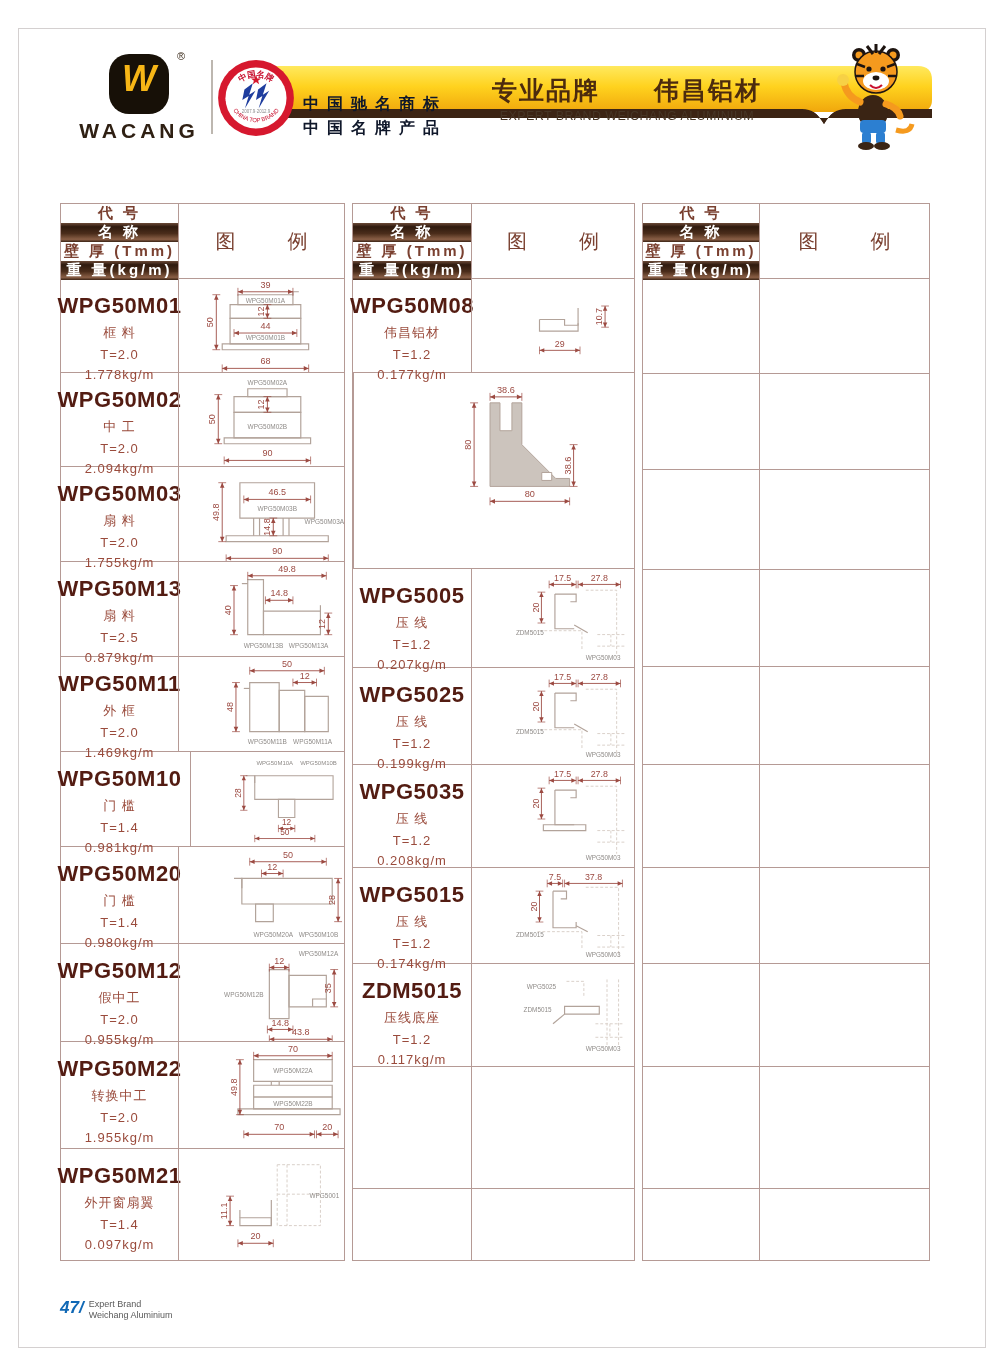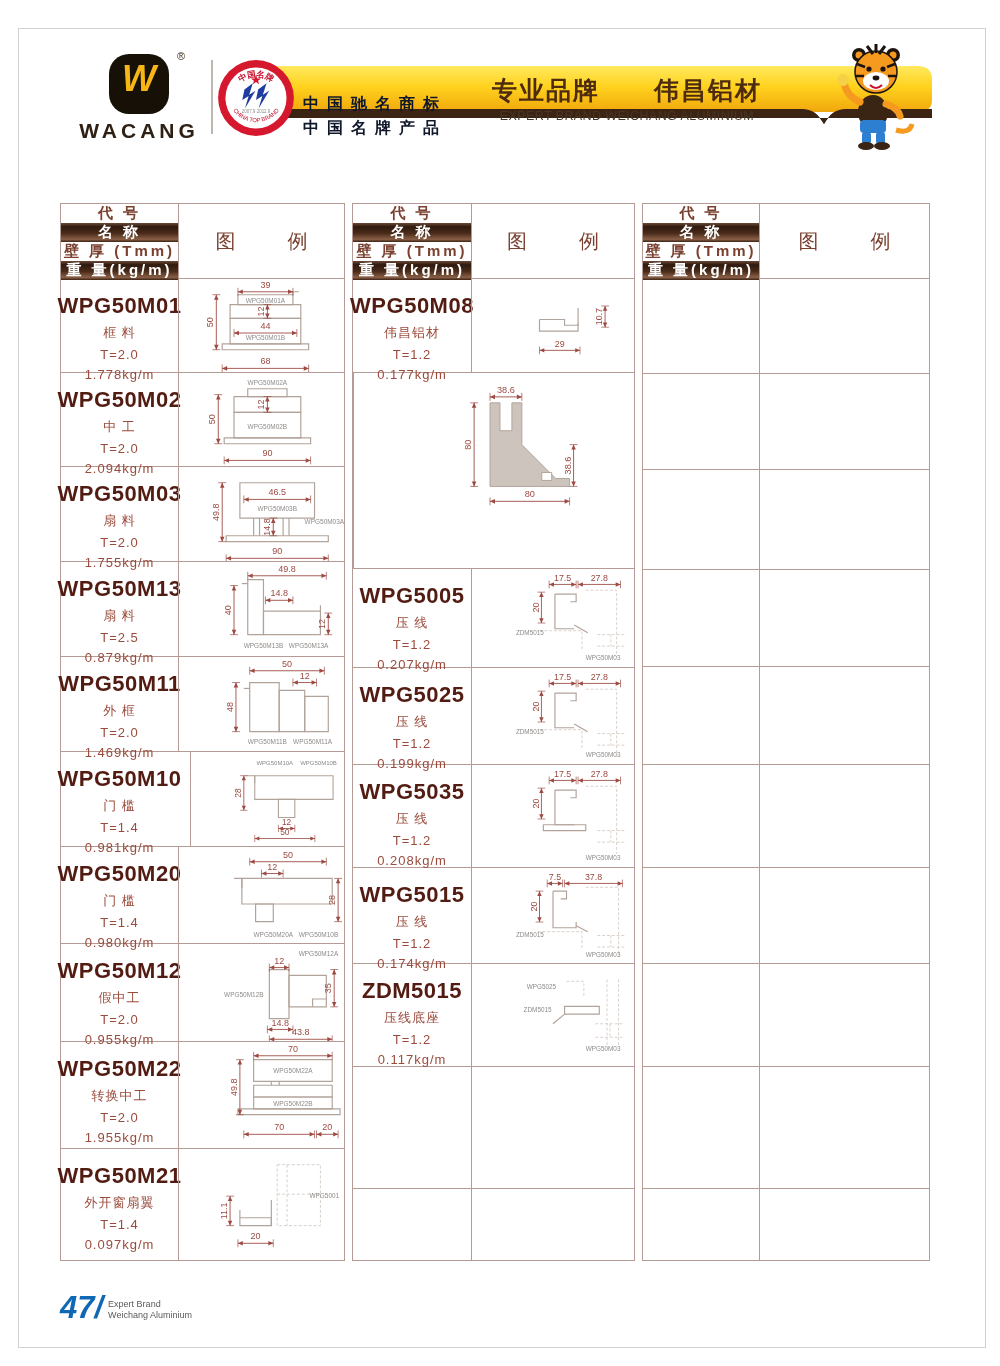--- a/index.html
+++ b/index.html
@@ -45,21 +45,21 @@
   .trow{display:flex;box-sizing:border-box;border-bottom:1px solid var(--grid);}
   .trow:last-child{border-bottom:none;}
   .cell-info{display:flex;flex-direction:column;align-items:center;box-sizing:border-box;padding-top:14px;}
   .code{font-size:22px;font-weight:bold;color:var(--code);letter-spacing:.5px;}
   .sub{font-size:13px;color:var(--sub);margin-top:5px;letter-spacing:1px;}
   .cell-diag{flex:1;position:relative;border-left:1px solid var(--grid);box-sizing:border-box;}
   .cell-diag svg{position:absolute;left:0;top:0;width:100%;height:100%;}
 
   
   .footer{position:absolute;left:60px;top:1297px;display:flex;align-items:flex-start;}
-  .pg{font-size:31px;font-weight:bold;color:#1068b5;font-style:italic;line-height:22px;}
+  .pg{font-size:17px;font-weight:bold;color:#1068b5;font-style:italic;line-height:22px;}
   .ft-text{margin-left:5px;font-size:9px;color:#5a5a5a;line-height:11px;padding-top:2px;}
 </style>
 </head>
 <body>
 
 <div class="page">
   <div class="page-border"></div>
 
   <div class="banner">
     <svg viewBox="0 0 696 90" width="696" height="90">

